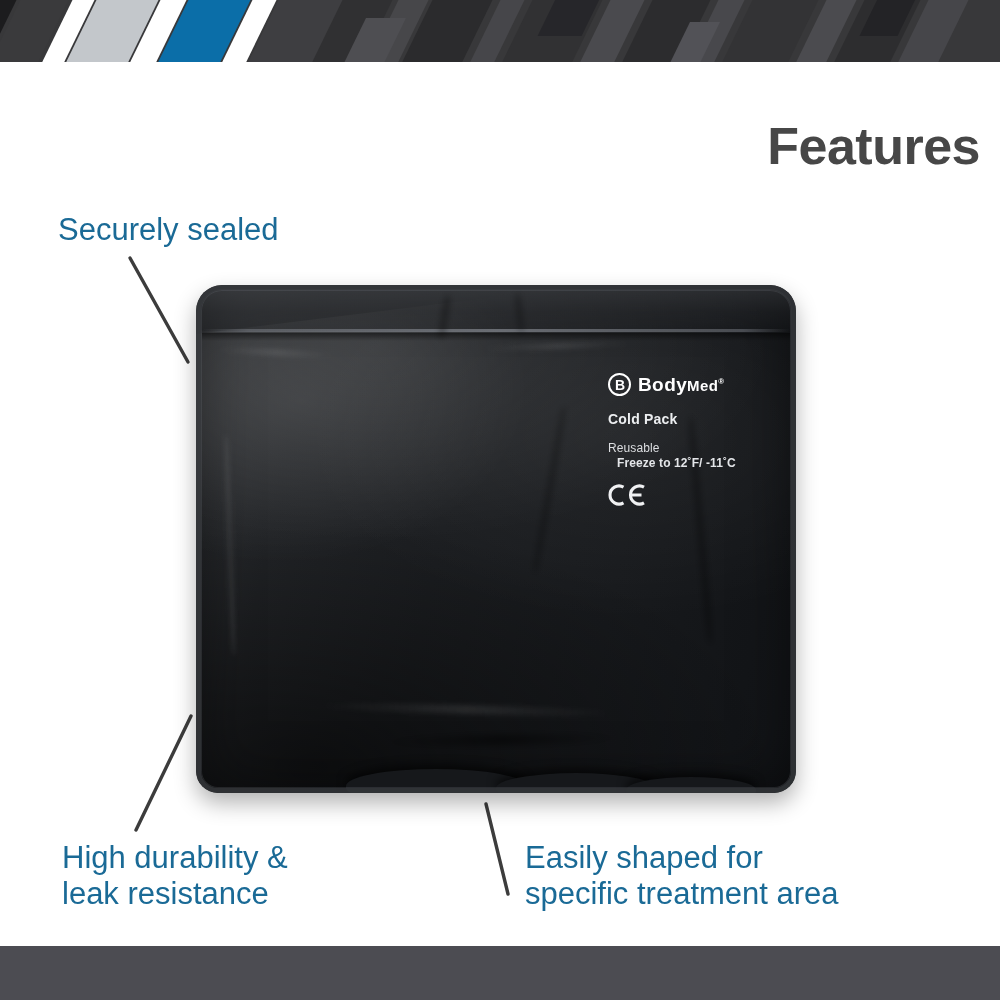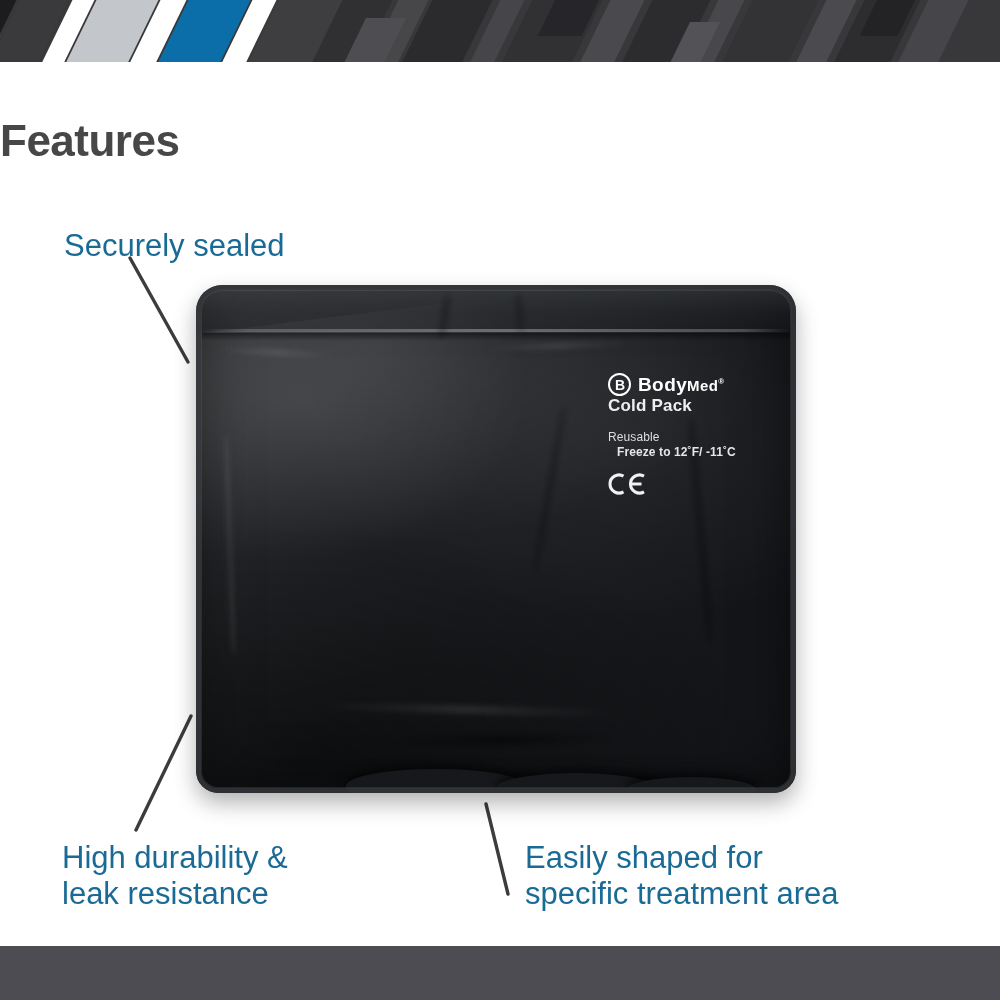--- a/index.html
+++ b/index.html
@@ -14,31 +14,31 @@
 
   
   .banner{position:absolute;left:0;top:0;width:1000px;height:80px;overflow:hidden;background:#ffffff;}
   .bstripe{position:absolute;top:-40px;height:170px;transform:skewX(-26deg);transform-origin:top left;}
   .banner-base{position:absolute;left:0;top:0;width:1000px;height:80px;background:#38383a;}
   .banner-cut{position:absolute;left:-80px;top:62px;width:1200px;height:80px;background:#ffffff;
               transform:skewX(-26deg);transform-origin:top left;}
 
   
   .title{
-    position:absolute;left:0;top:116px;width:980px;text-align:left;
-    font-size:44px;font-weight:bold;color:#474747;letter-spacing:-0.5px;
+    position:absolute;left:0;top:116px;width:980px;text-align:right;
+    font-size:52px;font-weight:bold;color:#474747;letter-spacing:-0.5px;
     font-family:"Liberation Sans",sans-serif;
   }
 
   
   .caption{
     position:absolute;color:#1a6a96;font-size:31px;line-height:36px;
     font-family:"Liberation Sans",sans-serif;font-weight:400;white-space:pre-line;
   }
-  #cap-sealed{left:64px;top:212px;margin-top:16px;}
+  #cap-sealed{left:58px;top:212px;}
   #cap-durability{left:62px;top:840px;}
   #cap-shaped{left:525px;top:840px;}
 
   
   .pointer{position:absolute;}
 
   
   .product-wrap{position:absolute;left:188px;top:278px;width:618px;height:522px;}
   .pack{
     position:absolute;left:8px;top:7px;width:600px;height:508px;
@@ -94,21 +94,21 @@
     display:flex;align-items:center;justify-content:center;
     flex:0 0 auto;
   }
   .logo-b{font-size:14px;font-weight:bold;color:#ffffff;line-height:1;font-family:"Liberation Sans",sans-serif;letter-spacing:-1px;}
   .brandname{
     font-size:19px;font-weight:bold;color:#ffffff;letter-spacing:0.4px;
     font-family:"Liberation Sans",sans-serif;position:relative;white-space:nowrap;text-align:center;
   }
   .brandname .sm{font-size:15px;}
   .reg{font-size:8px;vertical-align:super;font-weight:bold;}
-  .prodname{font-size:17px;font-weight:bold;color:#eceef0;letter-spacing:0.2px;}
+  .prodname{margin-top:15px;font-size:14px;font-weight:bold;color:#eceef0;letter-spacing:0.2px;}
   .subline{margin-top:14px;font-size:12px;color:#dcdee1;letter-spacing:0.1px;}
   .subline2{margin-top:1px;font-size:12px;font-weight:bold;color:#e4e6e9;letter-spacing:0.1px;padding-left:9px;}
   .ce{margin-top:14px;display:flex;align-items:center;gap:1px;}
 
   
   .bottombar{position:absolute;left:0;top:946px;width:1000px;height:54px;background:#4c4c52;}
   .bottombar-top{position:absolute;left:0;top:946px;width:1000px;height:3px;background:#3f3f45;}
 </style>
 </head>
 <body>

